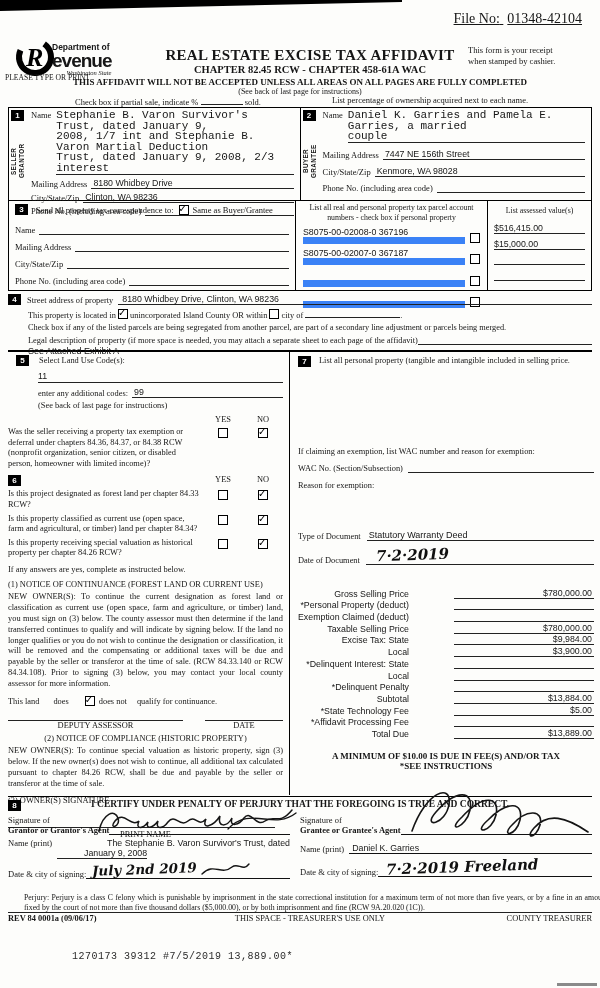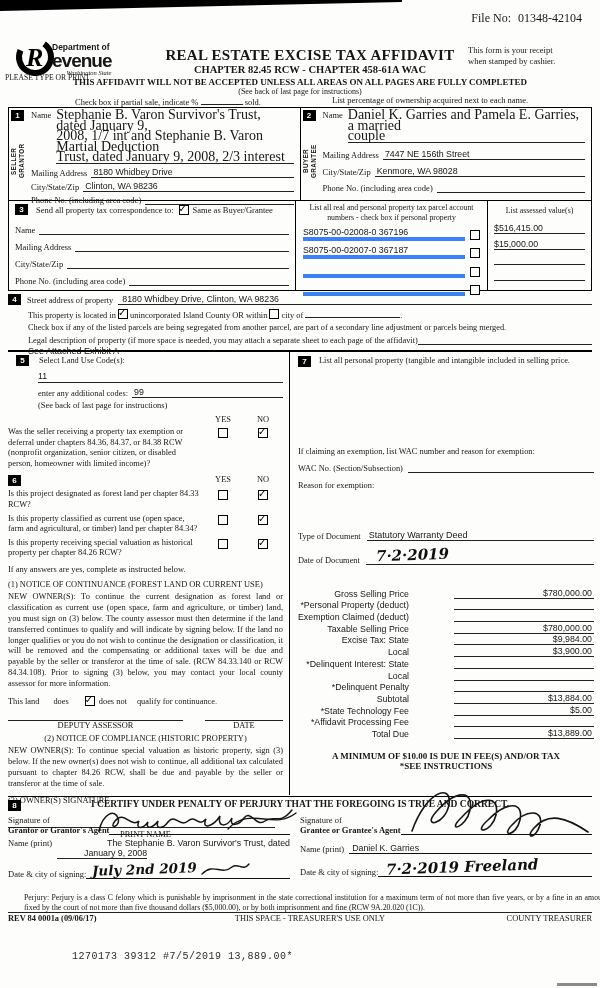--- a/index.html
+++ b/index.html
@@ -16,27 +16,27 @@
   .smudge{position:absolute;right:3px;bottom:2px;width:40px;height:3px;background:#8a8a8a;}
   .party-row{position:absolute;top:107px;left:8px;width:584px;height:94px;display:flex;}
   .party-box{flex:1;border:1.5px solid #000;position:relative;}
   .party-box.right{border-left:none;}
   .vlabel{position:absolute;top:17px;left:1px;width:15px;height:72px;writing-mode:vertical-rl;transform:rotate(180deg);font-family:"Liberation Sans",sans-serif;font-weight:bold;font-size:6.3px;letter-spacing:.4px;text-align:center;line-height:7.5px;}
   .vlabel span{display:block;}
   .pfields{margin-left:20px;padding:2px 6px 0 2px;font-size:8.5px;}
   .frow{display:flex;align-items:flex-end;margin-top:3px;}
   .frow .lab{margin-right:4px;white-space:nowrap;}
   .frow .val{flex:1;border-bottom:1px solid #222;padding:0 2px 0 2px;}
-  .nline{font-size:14px;line-height:10.6px;font-family:Liberation Serif, serif;}
+  .nline{font-size:11px;line-height:10.6px;font-family:Liberation Mono, monospace;}
   .s3row{position:absolute;top:201px;left:8px;width:584px;height:90px;display:flex;}
   .s3left{width:288px;border:1.5px solid #000;border-top:none;padding:3px 6px 0 6px;font-size:8.5px;box-sizing:border-box;}
   .s3parcels{width:192px;border:1.5px solid #000;border-top:none;border-left:none;padding:2px 7px 0 7px;font-size:7.8px;box-sizing:border-box;}
   .s3values{width:104px;border:1.5px solid #000;border-top:none;border-left:none;padding:2px 6px 0 6px;font-size:7.8px;box-sizing:border-box;}
   .prow{display:flex;align-items:flex-end;margin-top:4.5px;}
-  .prow .pv{flex:1;border-bottom:4px solid #3b82f6;min-height:10px;}
+  .prow .pv{flex:1;border-bottom:7px solid #3b82f6;min-height:10px;}
   .prow .cb{margin-left:5px;margin-bottom:1px;}
   .vrow{border-bottom:1px solid #222;min-height:10px;margin-top:4.5px;text-align:left;}
   .sec4{position:absolute;top:292px;left:8px;width:584px;height:60px;font-size:8.4px;border-bottom:2px solid #000;box-sizing:border-box;}
   .cols{position:absolute;top:352px;left:8px;width:584px;height:443px;display:flex;}
   .lcol{width:289px;border-right:1.5px solid #000;padding:3px 6px 0 0;box-sizing:border-box;font-size:8.4px;}
   .rcol{flex:1;padding:3px 0 0 8px;font-size:8.4px;position:relative;}
   .ynhead{display:flex;margin-top:5px;}
   .ynhead .sp{flex:1;}
   .ynhead .h{width:40px;text-align:center;font-size:8.4px;}
   .qrow{display:flex;margin-top:3px;}
@@ -59,21 +59,21 @@
   .stamp{position:absolute;top:951px;left:72px;font-family:"Liberation Mono",monospace;font-size:10px;letter-spacing:.5px;color:#2b2b2b;}
 </style>
 </head>
 <body>
 
 <div class="page">
 
   <div class="wedge"></div>
   <div class="smudge"></div>
 
-  <div class="abs" style="top:11px;right:18px;font-size:12px;">
+  <div class="abs" style="top:11px;right:18px;font-size:14px;text-decoration:underline;">
     <span>File No:</span>
     <span style="margin-left:4px;">01348-42104</span>
   </div>
 
   <div class="abs" style="top:36px;left:14px;width:170px;">
     <div style="display:flex;align-items:flex-start;">
       <svg width="42" height="42" viewBox="0 0 42 42">
         <circle cx="21" cy="21" r="16" fill="none" stroke="#000" stroke-width="6" stroke-dasharray="72 30" transform="rotate(-55 21 21)"></circle>
         <text x="12" y="30" font-family="Liberation Serif, serif" font-style="italic" font-weight="bold" font-size="26" fill="#000">R</text>
       </svg>

